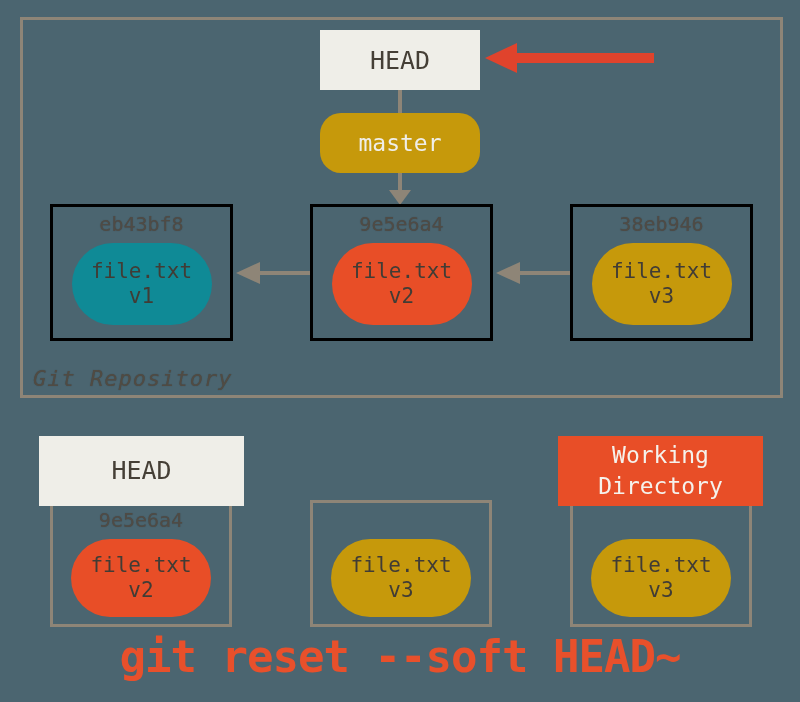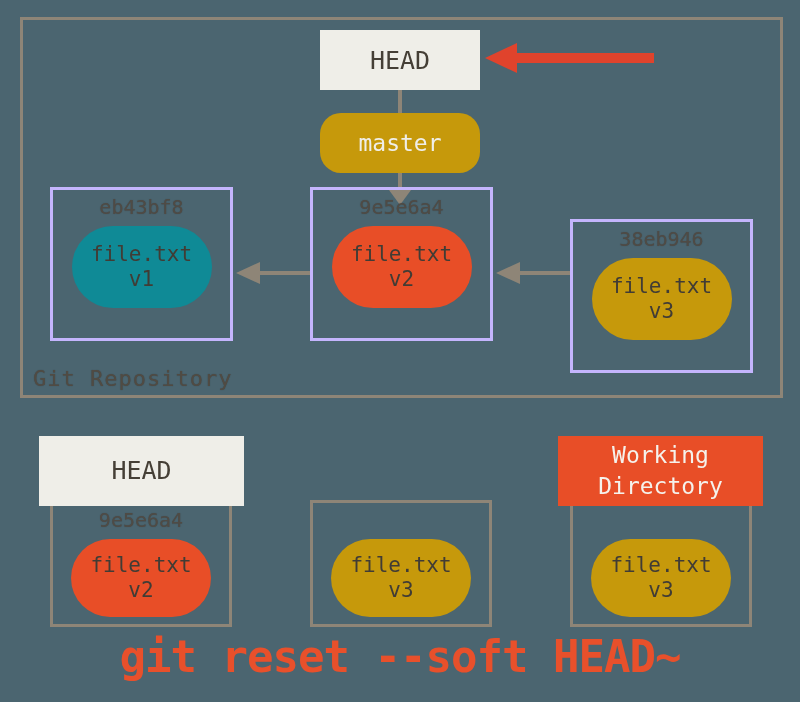--- a/index.html
+++ b/index.html
@@ -8,20 +8,21 @@
     background: #4B6570;
     font-family: "DejaVu Sans Mono", "Liberation Mono", monospace;
     overflow: hidden;
   }
   .stage { position: relative; width: 800px; height: 702px; background: #4B6570; }
 
   
   .repo-box {
     position: absolute; left: 20px; top: 17px; width: 763px; height: 381px;
     border: 3px solid #8E8577;
+    font-style: italic;
   }
   .repo-label {
     position: absolute; left: 10px; bottom: 4px;
     font-size: 22px; color: #504B43; letter-spacing: 1px;
     text-shadow: 0 0 1px rgba(30,30,30,0.35);
   }
 
   
   .ref-box {
     position: absolute; width: 160px; height: 60px;
@@ -48,26 +49,26 @@
     border-top: 15px solid transparent; border-bottom: 15px solid transparent;
     border-right: 32px solid #E0432C;
   }
   .red-arrow-shaft {
     position: absolute; left: 31px; top: 10px; width: 138px; height: 10px;
     background: #E0432C;
   }
 
   
   .commit-box {
-    position: absolute; top: 187px; width: 183px; height: 154px;
-    border: 3px solid #c4b5fd;
+    position: absolute; top: 204px; width: 183px; height: 137px;
+    border: 3px solid #000000;
   }
   .commit-1 { left: 50px; }
   .commit-2 { left: 310px; }
-  .commit-3 { left: 570px; margin-top: 32px; }
+  .commit-3 { left: 570px; }
   .hash {
     position: absolute; top: 5px; left: 0; width: 100%;
     text-align: center; font-size: 20px; color: #4F4B45;
     text-shadow: 0 0 1px rgba(40,40,40,0.4);
   }
   .pill {
     position: absolute; left: 50%; transform: translateX(-50%);
     width: 140px; height: 82px; border-radius: 41px;
     display: flex; flex-direction: column; align-items: center; justify-content: center;
     font-size: 21px; color: #413C35; line-height: 1.2; text-align: center;

